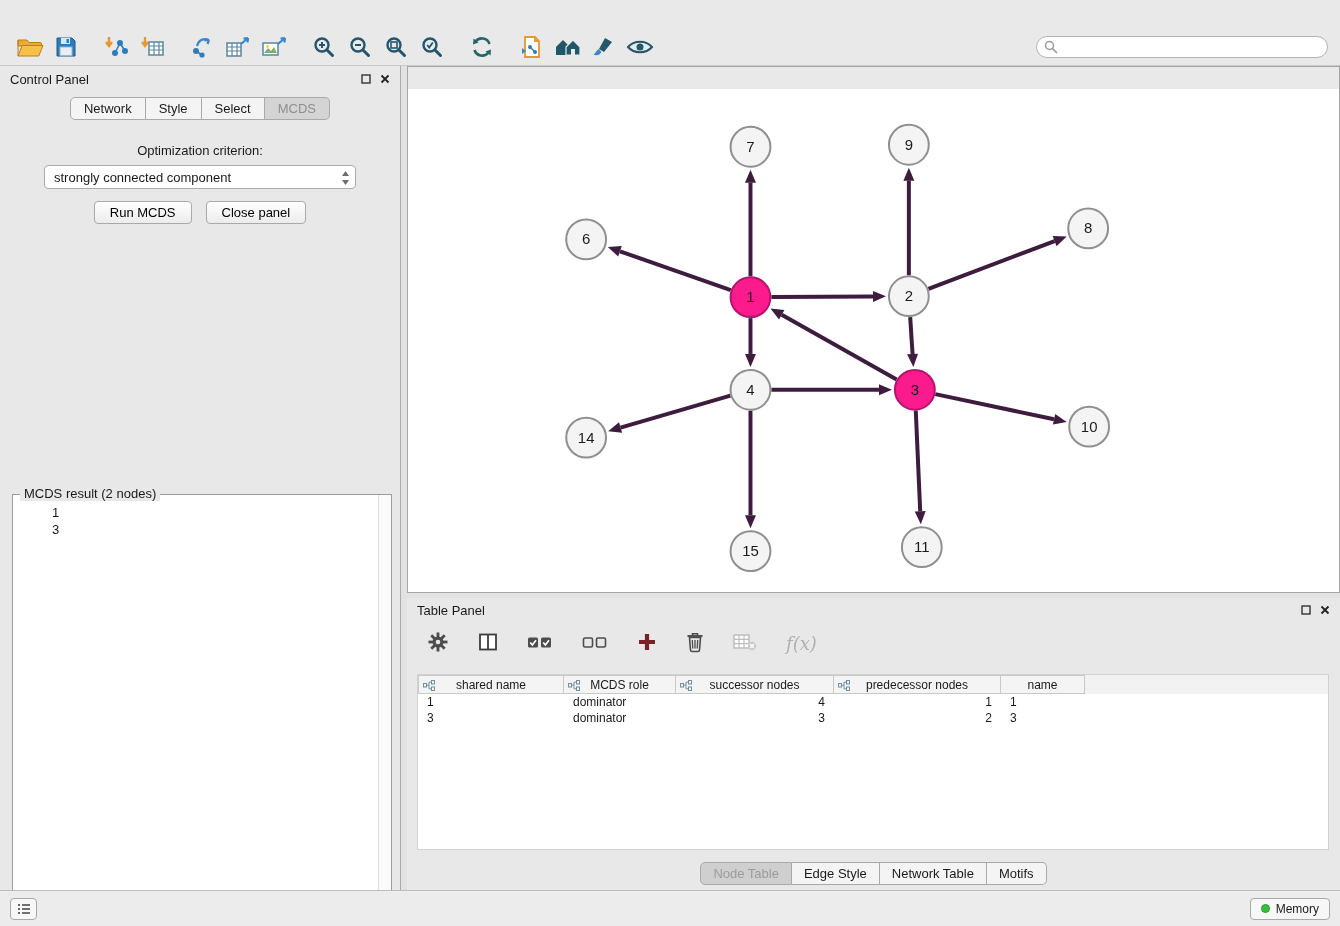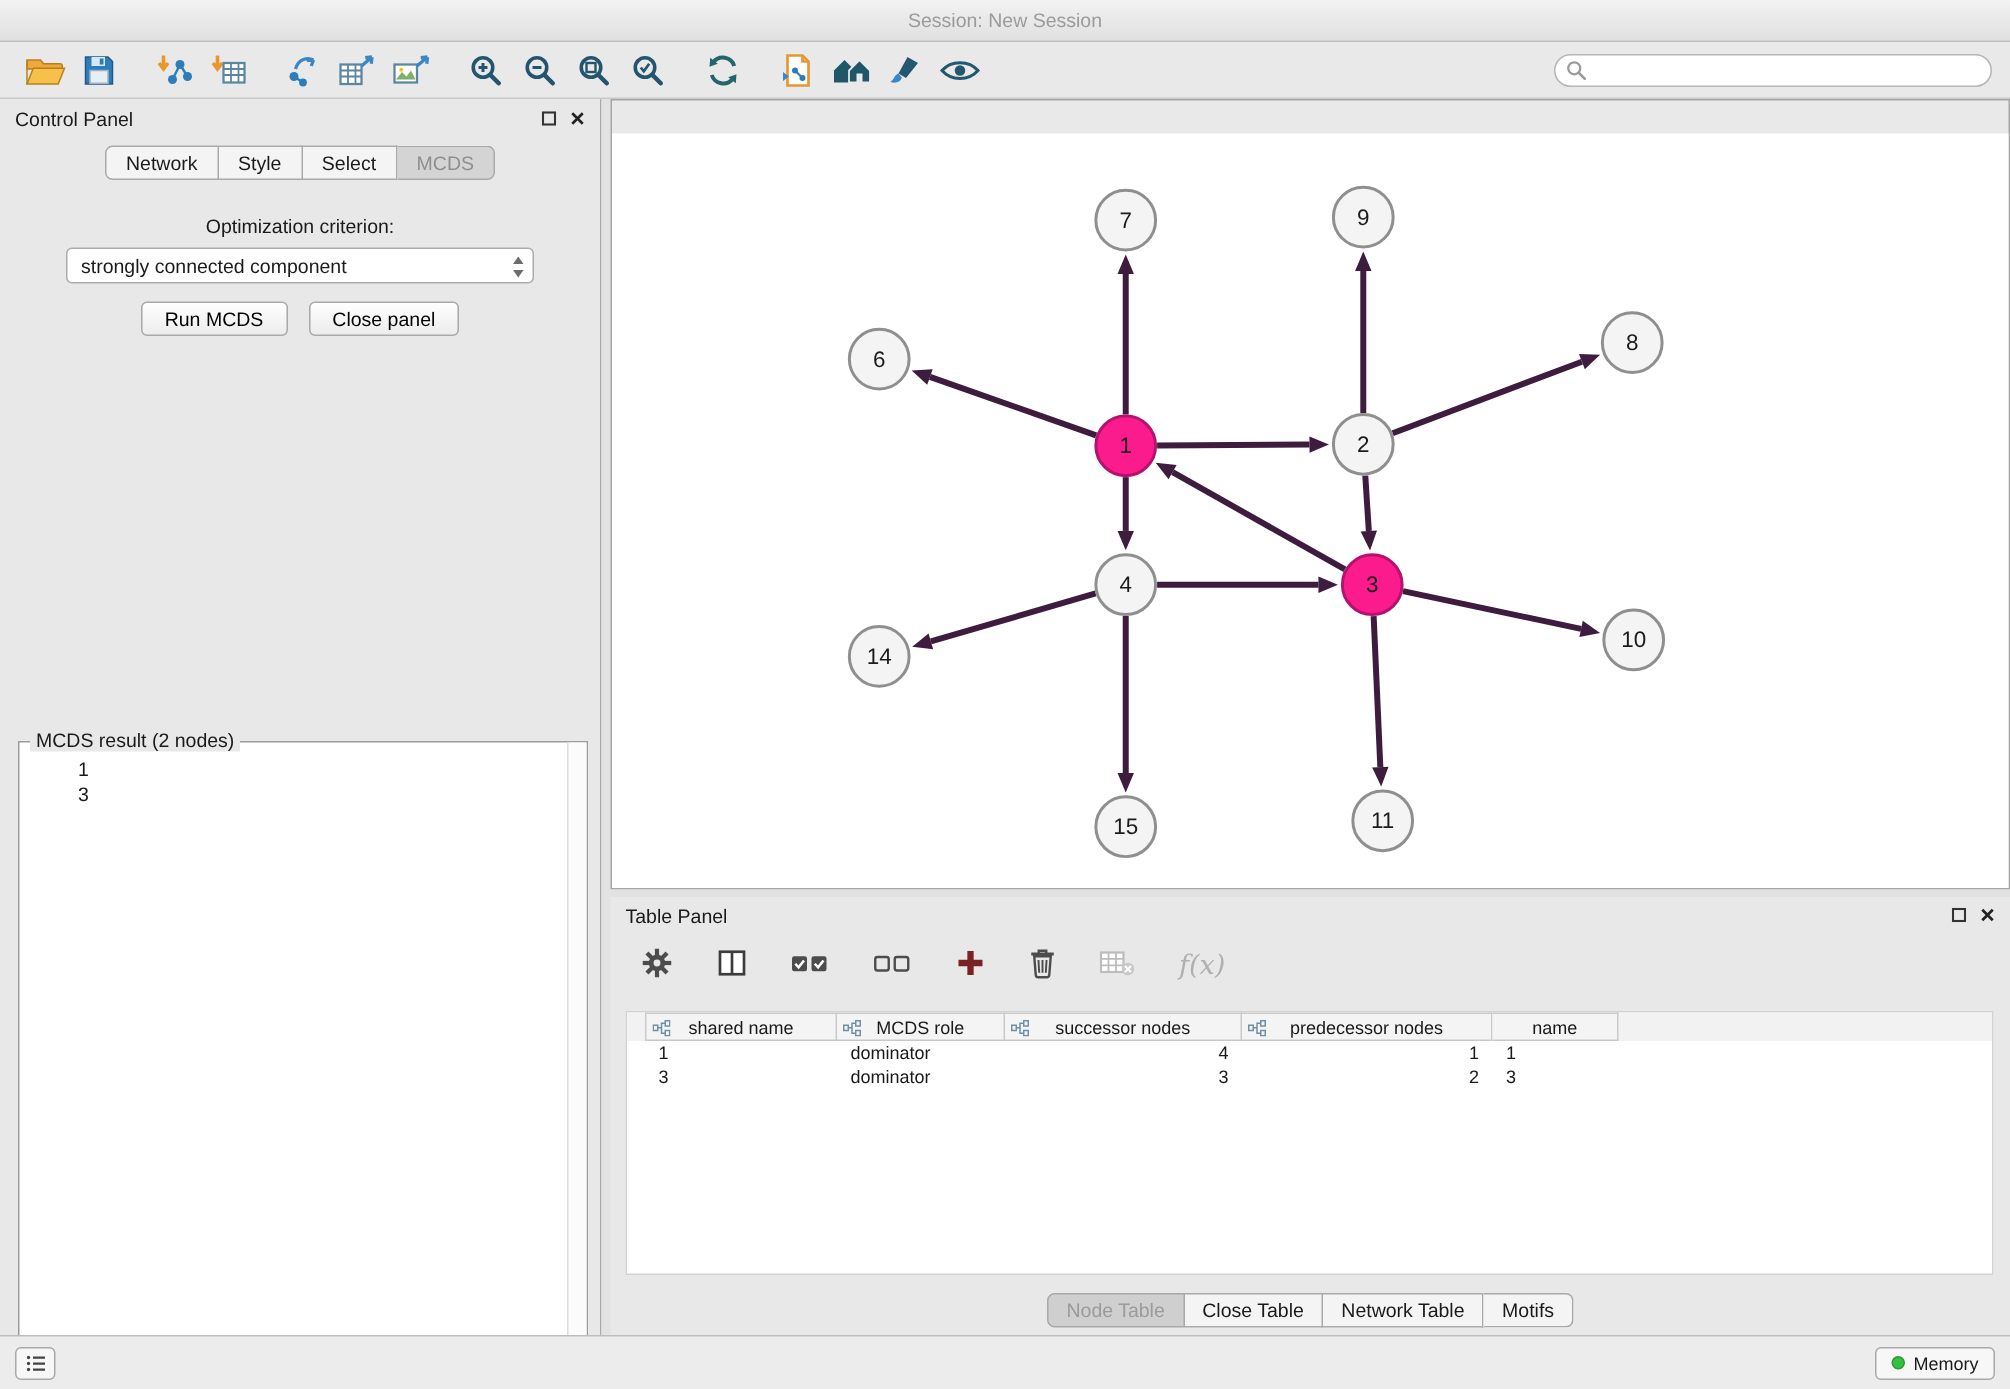--- a/index.html
+++ b/index.html
@@ -69,44 +69,41 @@
   .fx-label { font-family:"DejaVu Serif", serif; font-style:italic; font-size:18px; color:#b0b0b0; }
   .tp-table { position:absolute; left:10px; top:76px; width:912px; height:176px; background:#fff; border:1px solid #d2d2d2; }
   .tp-thead { display:flex; height:19px; background:#f2f2f2; }
   .th-cell { position:relative; border:1px solid #c9c9c9; border-left:none; font-size:12px;
     display:flex; align-items:center; justify-content:center; background:#f4f4f4; }
   .th-cell:first-child { border-left:1px solid #c9c9c9; }
   .th-icon { position:absolute; left:4px; top:4px; }
   .tp-row { display:flex; height:16px; font-size:12px; align-items:center; }
   .td { padding:0 9px; overflow:hidden; white-space:nowrap; }
   .right { text-align:right; }
-  .c0 { width:128px;margin-left:12px; } .c1 { width:112px; } .c2 { width:158px; } .c3 { width:167px; } .c4 { width:84px; }
+  .c0 { width:146px; } .c1 { width:112px; } .c2 { width:158px; } .c3 { width:167px; } .c4 { width:84px; }
   .tp-tabs { position:absolute; bottom:5px; left:0; right:0; display:flex; justify-content:center; }
   .tp-tab { padding:3px 12px; background:#f4f4f4; border:1px solid #a9a9a9; border-left:none; font-size:13px; }
   .tp-tab:first-child { border-left:1px solid #a9a9a9; border-radius:5px 0 0 5px; }
   .tp-tab:last-child { border-radius:0 5px 5px 0; }
   .tp-tab.selected { background:#cfcfcf; color:#9b9b9b; }
 
   
   .statusbar { position:absolute; left:0; right:0; bottom:0; height:36px; background:#ececec;
     border-top:1px solid #bdbdbd; display:flex; align-items:center; padding:16px 10px; }
   .sb-left-btn { width:27px; height:22px; border:1px solid #a9a9a9; border-radius:4px; background:#f7f7f7;
     display:flex; align-items:center; justify-content:center; }
   .memory-btn { margin-left:auto; height:22px; border:1px solid #a9a9a9; border-radius:4px; background:#f7f7f7;
     display:flex; align-items:center; gap:6px; padding:0 10px; font-size:12px; font-family:"Liberation Sans",sans-serif; }
   .mem-dot { width:9px; height:9px; border-radius:50%; background:#35c03f; border:1px solid #2a9a33; }
 </style>
 </head>
 <body>
 
 <div class="window">
 
-  <div class="titlebar">
-    <span>Session: New Session</span>
-  </div>
 
   <div class="toolbar">
     <span class="tb-btn">
       <svg width="28" height="24" viewBox="0 0 28 24">
           <path d="M2 5 h9 l2 2.5 h11 a1.5 1.5 0 0 1 1.5 1.5 v2 H2z" fill="#eda93c" stroke="#b97f1d"></path>
           <path d="M2 21 l4.2-10.5 h20.8 l-4.2 10.5z" fill="#f7c04a" stroke="#b97f1d"></path>
           <path d="M2 21 V5" stroke="#b97f1d"></path>
         </svg>
     </span>
     <span class="tb-btn">
@@ -486,21 +483,21 @@
         <div class="td c0">3</div>
         <div class="td c1">dominator</div>
         <div class="td c2 right">3</div>
         <div class="td c3 right">2</div>
         <div class="td c4">3</div>
       </div>
     </div>
 
     <div class="tp-tabs">
       <div class="tp-tab selected">Node Table</div>
-      <div class="tp-tab">Close Table</div>
+      <div class="tp-tab">Edge Style</div>
       <div class="tp-tab">Network Table</div>
       <div class="tp-tab">Motifs</div>
     </div>
   </div>
 
   <div class="statusbar">
     <span class="sb-left-btn">
       <svg width="14" height="12" viewBox="0 0 14 12">
           <circle cx="2" cy="2" r="1.1" fill="#444"></circle>
           <circle cx="2" cy="6" r="1.1" fill="#444"></circle>

